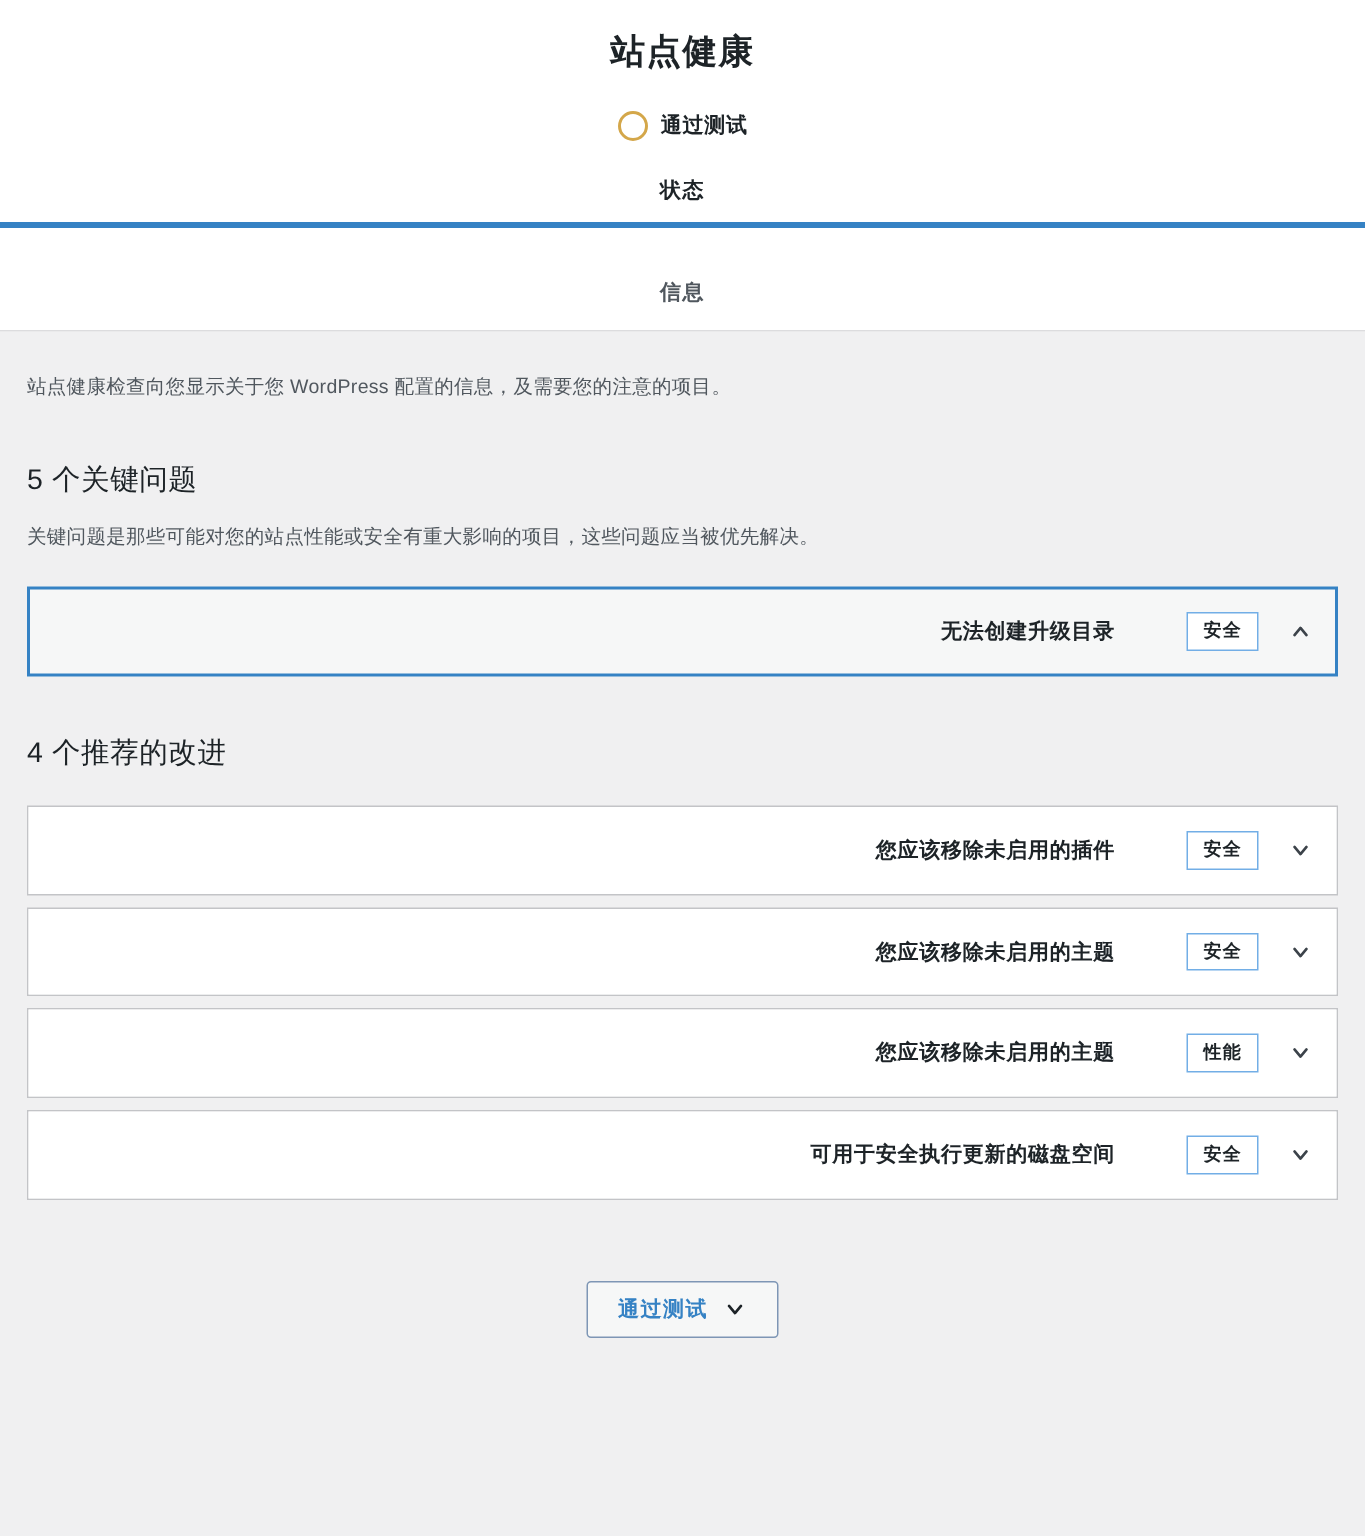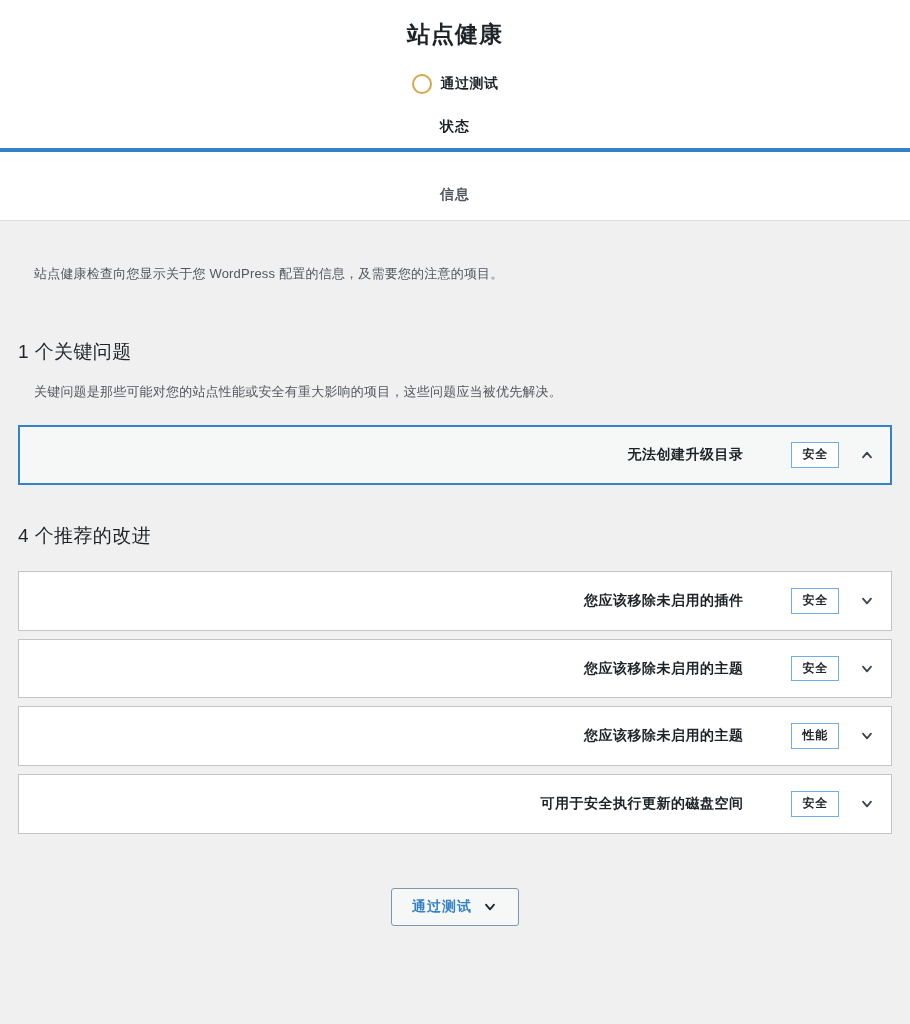--- a/index.html
+++ b/index.html
@@ -84,21 +84,21 @@
     font-size: 16px;
     font-weight: bold;
     color: #1d2327;
     margin: 0 0 18px 0;
     letter-spacing: .4px;
   }
   .section-desc {
     font-size: 13px;
     line-height: 1.7;
     color: #50575e;
-    margin: 16px;
+    margin: 0;
     letter-spacing: .2px;
   }
   .block-gap-lg { height: 38px; }
 
   .issues-heading {
     font-size: 19px;
     font-weight: normal;
     color: #1d2327;
     margin: 0 0 14px 0;
     letter-spacing: .4px;
@@ -217,21 +217,21 @@
     <button class="tab">信息</button>
   </div>
 </div>
 
 <div class="main">
 
   <p class="section-desc">站点健康检查向您显示关于您 WordPress 配置的信息，及需要您的注意的项目。</p>
 
   <div class="block-gap-lg"></div>
 
-  <h3 class="issues-heading">1 个关键问题</h3>
+  <h3 class="issues-heading">5 个关键问题</h3>
   <p class="section-desc">关键问题是那些可能对您的站点性能或安全有重大影响的项目，这些问题应当被优先解决。</p>
 
   <div class="accordion">
     <div class="panel open">
       <div class="panel-header">
         <span class="panel-title">无法创建升级目录</span>
         <span class="panel-right">
           <span class="badge">安全</span>
           <span class="chev">
             <svg viewBox="0 0 20 20" width="16" height="16" fill="none" stroke="#3c434a" stroke-width="2.2" stroke-linecap="round" stroke-linejoin="round">

